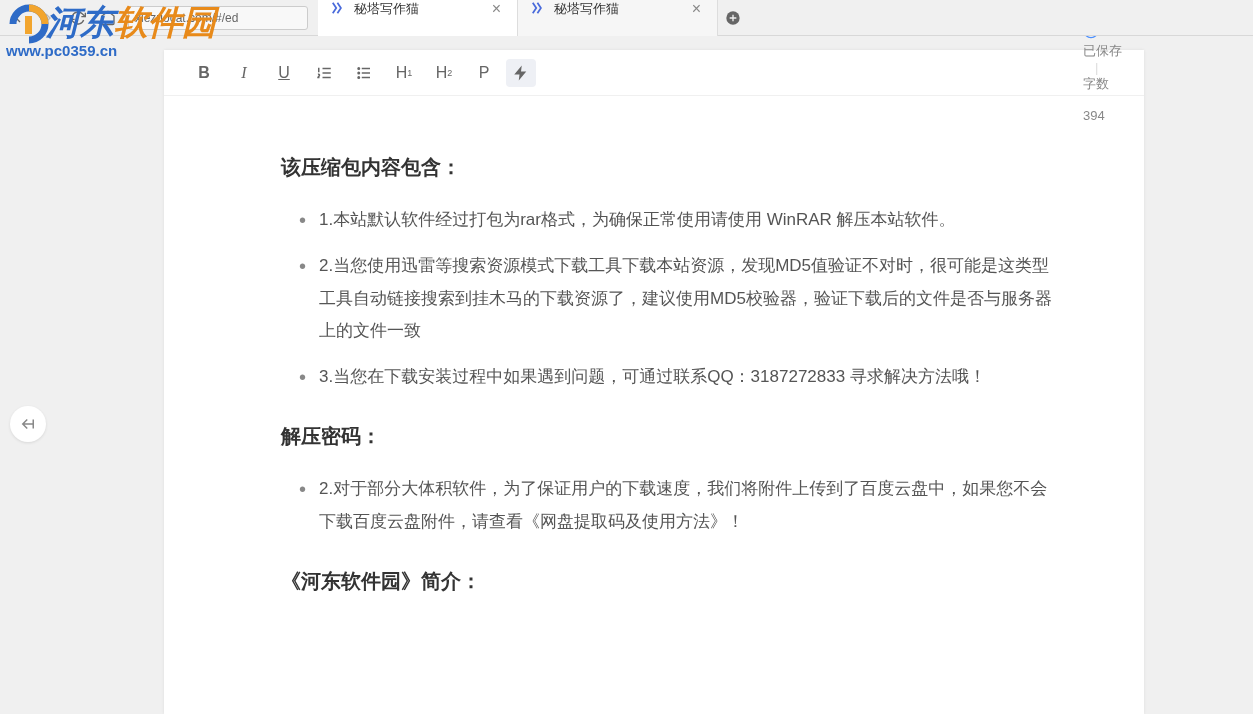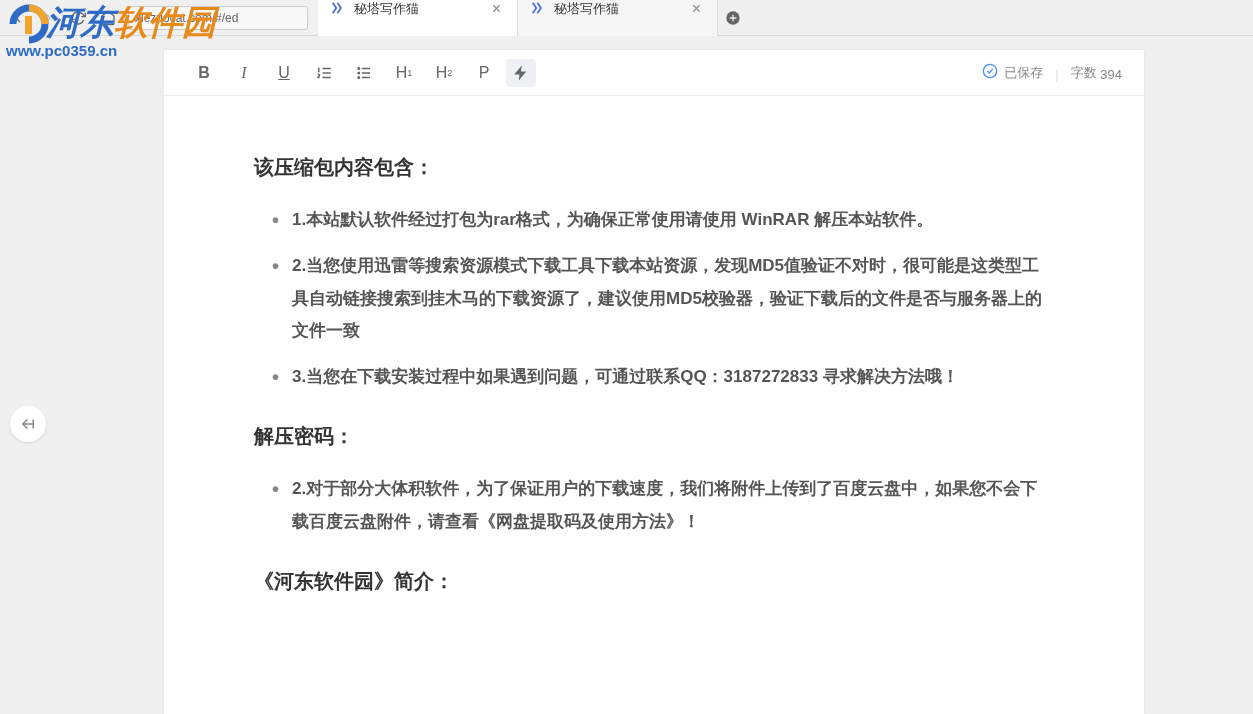--- a/index.html
+++ b/index.html
@@ -16,26 +16,26 @@
 .new-tab{width:30px;display:flex;align-items:center;justify-content:center;color:#666;cursor:pointer;font-size:18px;}
 .app{background:#f0f0f0;height:678px;display:flex;}
 .sidebar{width:55px;background:#f0f0f0;display:flex;flex-direction:column;align-items:center;padding-top:370px;}
 .sidebar-btn{width:36px;height:36px;border-radius:50%;background:#fff;display:flex;align-items:center;justify-content:center;cursor:pointer;box-shadow:0 1px 3px rgba(0,0,0,0.1);}
 .main{flex:1;display:flex;justify-content:center;overflow-y:auto;}
 .editor-wrap{width:980px;background:#fff;margin-top:14px;box-shadow:0 0 3px rgba(0,0,0,0.08);}
 .toolbar{height:46px;display:flex;align-items:center;padding:0 22px;border-bottom:1px solid #f0f0f0;}
 .tool-btn{width:36px;height:36px;display:flex;align-items:center;justify-content:center;color:#666;cursor:pointer;font-size:16px;margin-right:4px;}
 .tool-btn svg{width:18px;height:18px;}
 .tool-sub{font-size:9px;vertical-align:sub;}
-.toolbar-right{margin-left:auto;display:flex;align-items:flex-end;font-size:13px;color:#888;}
+.toolbar-right{margin-left:auto;display:flex;align-items:flex-start;font-size:13px;color:#888;flex-direction:column;}
 .save-icon{color:#4a8fff;margin-right:6px;}
 .sep{color:#ddd;margin:0 12px;}
-.content{padding:28px 90px 40px 90px;font-size:17px;line-height:1.9;color:#444;}
+.content{padding:28px 90px 40px 117px;font-size:17px;line-height:1.9;color:#444;}
 .content h2{font-size:20px;font-weight:600;color:#333;margin:24px 0 18px;}
-.content ul{list-style:none;padding-left:14px;font-weight:bold;}
+.content ul{list-style:none;padding-left:14px;}
 .content li{position:relative;padding-left:24px;margin-bottom:14px;color:#555;}
 .content li::before{content:"•";position:absolute;left:4px;color:#888;font-size:20px;line-height:1.6;}
 .watermark{position:absolute;top:0;left:0;z-index:100;pointer-events:none;}
 .wm-txt{font-family:"STKaiti","KaiTi",serif;font-size:34px;font-weight:700;font-style:italic;}
 .wm-blue{color:#2e6bc7;}
 .wm-orange{color:#e88a1a;}
 .wm-url{color:#2e6bc7;font-size:15px;margin-top:-4px;padding-left:6px;font-weight:bold;}
 .wm-logo{position:absolute;left:5px;top:2px;}
 .arrows{position:absolute;z-index:90;pointer-events:none;}
 </style>

